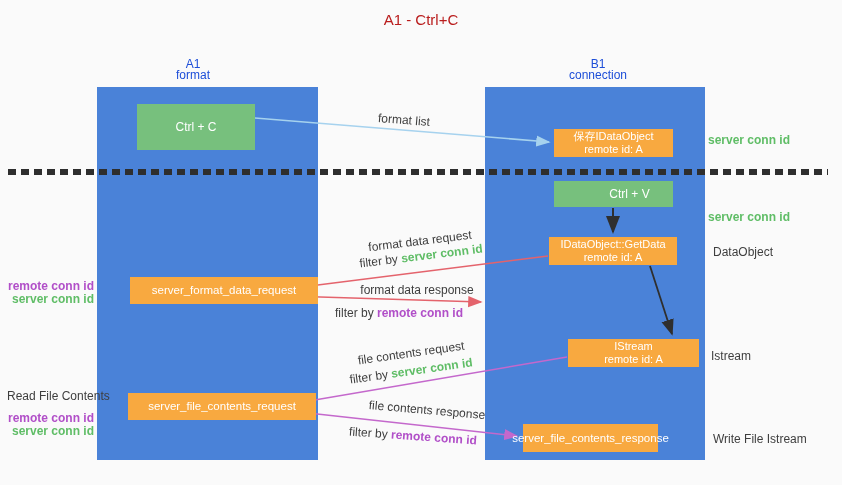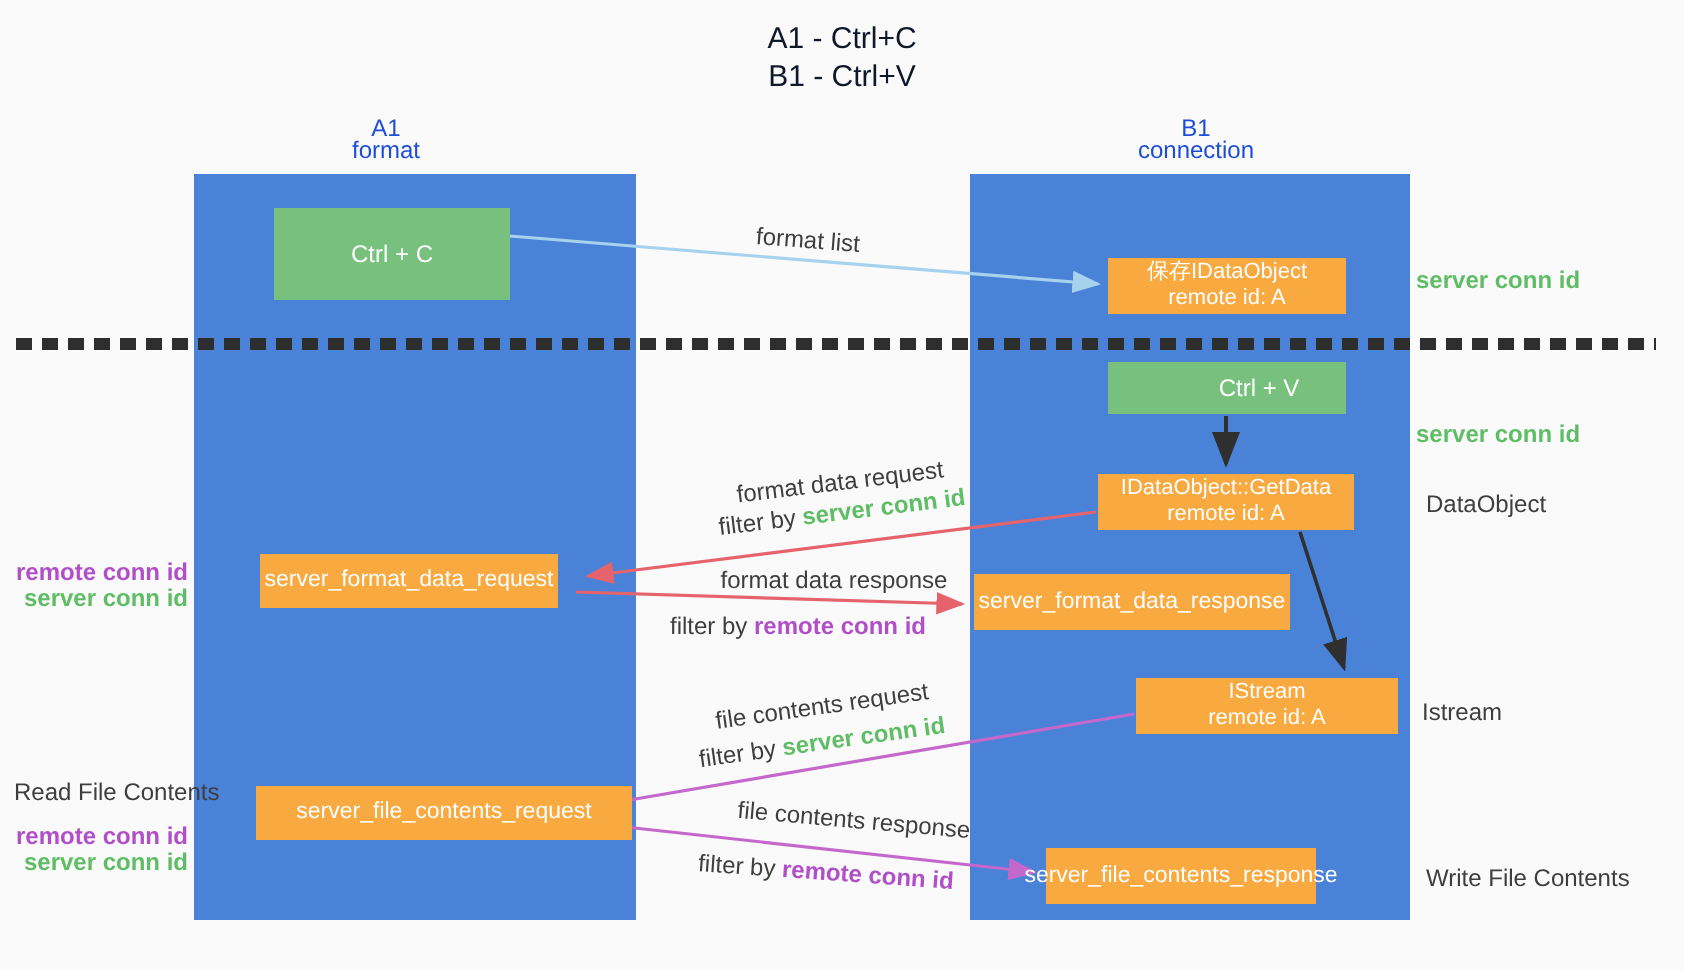--- a/index.html
+++ b/index.html
@@ -9,21 +9,21 @@
   }
   .stage{
     position:relative;
     width:842px;height:485px;
     background:#fafafa;
     overflow:hidden;
   }
   .title{
     position:absolute;left:0;top:10px;width:842px;
     text-align:center;
-    font-size:15px;line-height:19px;color:#0f172a;
+    font-size:15px;line-height:19px;color:#b91c1c;
   }
   .col-header{
     position:absolute;
     text-align:center;
     font-size:12px;line-height:11px;color:#1d4ed8;
   }
   .lifeline{
     position:absolute;top:87px;height:373px;
     background:#4a82d8;
   }
@@ -58,21 +58,20 @@
   .side-label.purple{color:#b14fc8;font-weight:bold;}
   .side-label.right-align{text-align:right;}
 </style>
 </head>
 <body>
 
 <div class="stage">
 
   <div class="title">
     <div>A1 - Ctrl+C</div>
-    <div>B1 - Ctrl+V</div>
   </div>
 
   <div class="col-header" style="left:133px;top:59px;width:120px;">
     <div>A1</div>
     <div>format</div>
   </div>
   <div class="col-header" style="left:538px;top:59px;width:120px;">
     <div>B1</div>
     <div>connection</div>
   </div>
@@ -117,27 +116,24 @@
 
   <div class="node green" style="left:554px;top:181px;width:119px;height:26px;padding-left:32px;">
     <div>Ctrl + V</div>
   </div>
 
   <div class="node orange" style="left:549px;top:237px;width:128px;height:28px;font-size:11px;">
     <div>IDataObject::GetData</div>
     <div>remote id: A</div>
   </div>
 
-  <div class="node orange" style="left:130px;top:277px;width:149px;height:27px;">
+  <div class="node orange" style="left:130px;top:277px;width:188px;height:27px;">
     <div>server_format_data_request</div>
   </div>
 
-  <div class="node orange" style="left:487px;top:287px;width:158px;height:28px;">
-    <div>server_format_data_response</div>
-  </div>
 
   <div class="node orange" style="left:568px;top:339px;width:131px;height:28px;font-size:11px;">
     <div>IStream</div>
     <div>remote id: A</div>
   </div>
 
   <div class="node orange" style="left:128px;top:393px;width:188px;height:27px;">
     <div>server_file_contents_request</div>
   </div>
 
@@ -164,21 +160,21 @@
 
   <div class="flabel" style="left:427px;top:410px;--r:5deg;">file contents response</div>
   <div class="flabel" style="left:413px;top:436px;--r:4deg;">
     <span>filter by </span><span class="key-purple">remote conn id</span>
   </div>
 
   <div class="side-label green" style="left:708px;top:133px;">server conn id</div>
   <div class="side-label green" style="left:708px;top:210px;">server conn id</div>
   <div class="side-label" style="left:713px;top:245px;text-align:center;">DataObject</div>
   <div class="side-label" style="left:711px;top:349px;">Istream</div>
-  <div class="side-label" style="left:713px;top:432px;">Write File Contents</div>
+  <div class="side-label" style="left:713px;top:432px;">Write File Istream</div>
 
   <div class="side-label purple right-align" style="right:748px;top:279px;">remote conn id</div>
   <div class="side-label green right-align" style="right:748px;top:292px;">server conn id</div>
   <div class="side-label" style="left:7px;top:389px;">Read File Contents</div>
   <div class="side-label purple right-align" style="right:748px;top:411px;">remote conn id</div>
   <div class="side-label green right-align" style="right:748px;top:424px;">server conn id</div>
 
 </div>
 
 </body></html>

